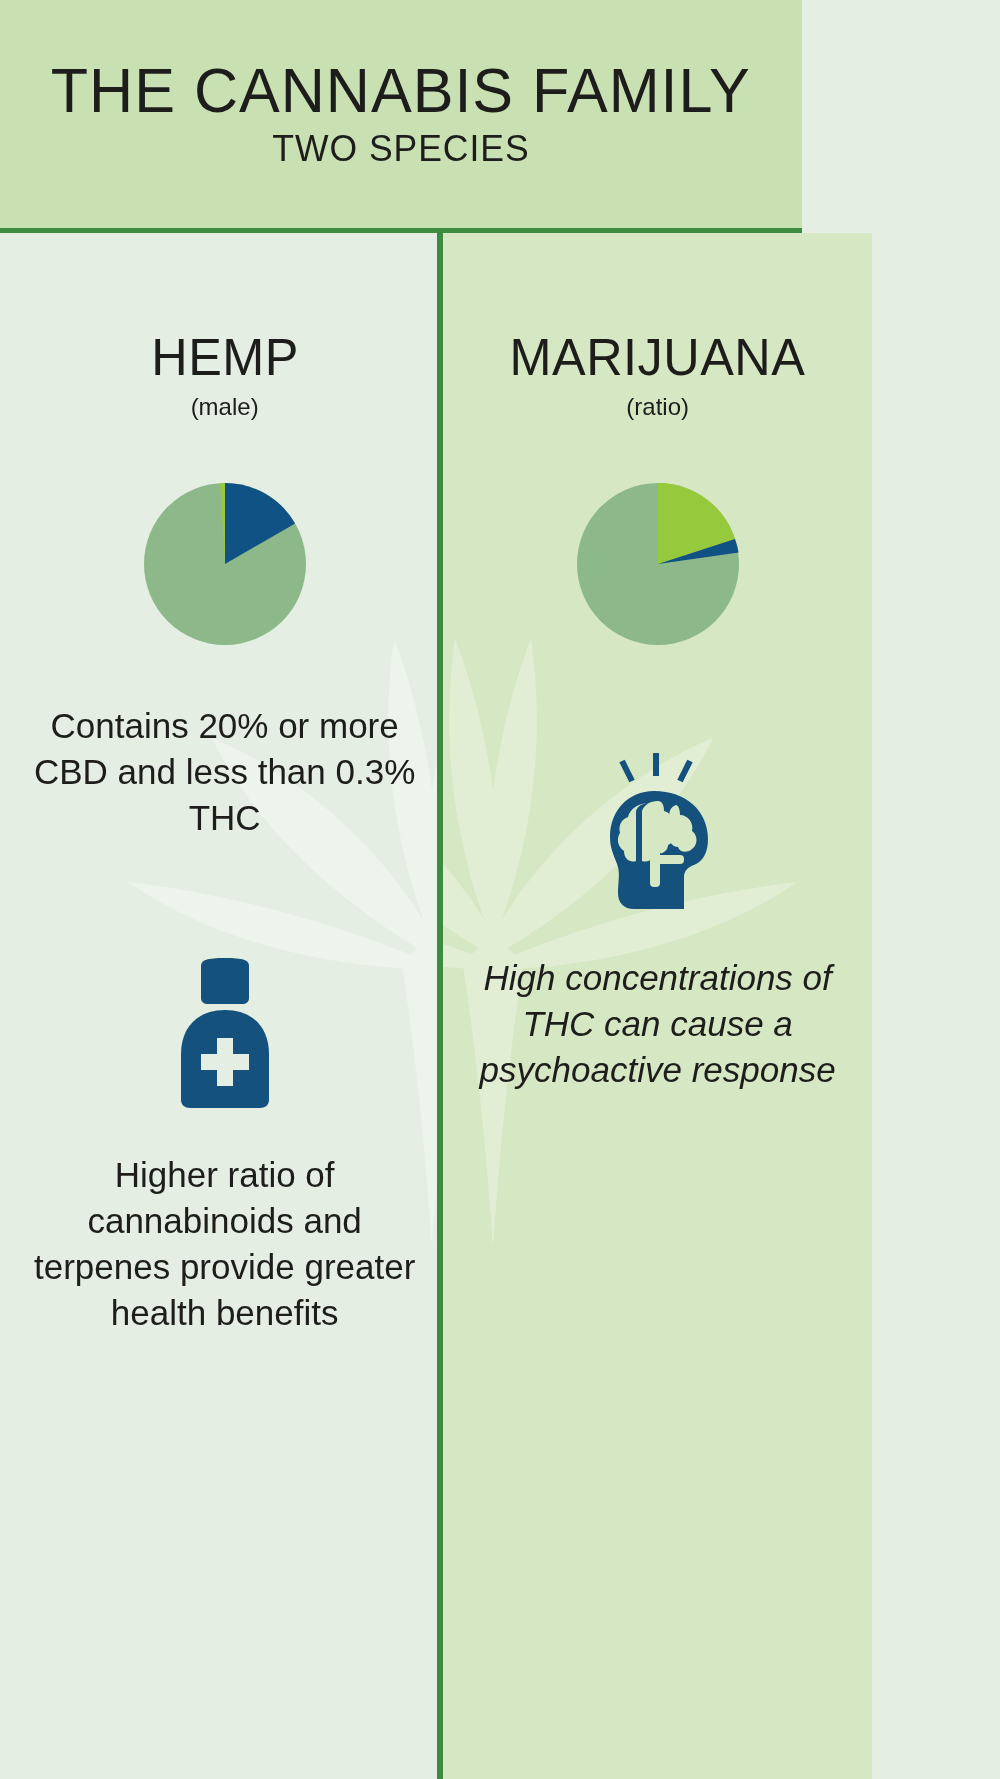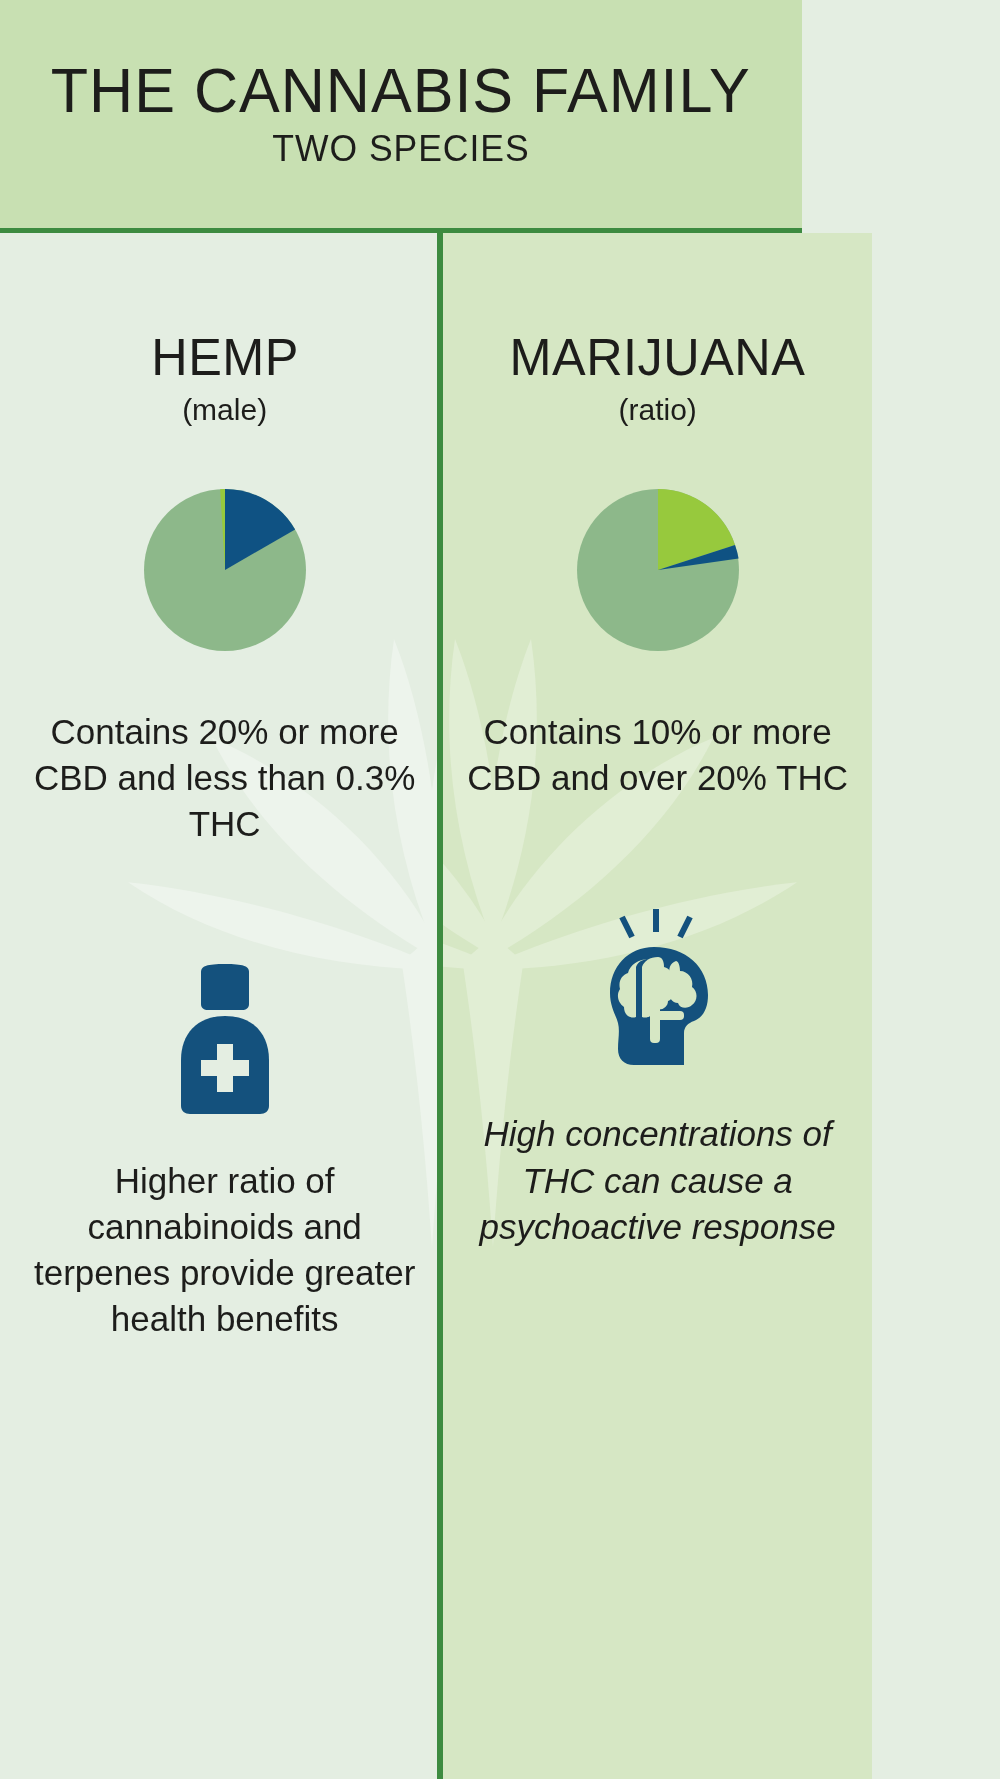--- a/index.html
+++ b/index.html
@@ -115,21 +115,21 @@
     margin-top: 94px;
     font-size: 52px;
     letter-spacing: 0.5px;
     color: #1d1d1b;
     font-weight: 400;
     text-align: center;
     transform: scaleX(0.97);
   }
   .species-sub {
     margin-top: 6px;
-    font-size: 30px;
+    font-size: 24px;
     color: #1d1d1b;
     font-weight: 400;
     text-align: left;
   }
 
   
   .pie-wrap {
     margin-top: 62px;
     width: 162px;
     height: 162px;
@@ -232,21 +232,20 @@
         <div class="species-sub">(ratio)</div>
 
         <div class="pie-wrap">
           <svg viewBox="0 0 100 100" width="162" height="162">
             <circle cx="50" cy="50" r="50" fill="#8db88a"></circle>
             <path d="M50 50 L50 0 A50 50 0 0 1 97.55 34.55 Z" fill="#97c93d"></path>
             <path d="M50 50 L97.55 34.55 A50 50 0 0 1 99.75 42.9 Z" fill="#0f5283"></path>
           </svg>
         </div>
 
-        <div class="fact-text" id="fact-mj-1">Contains 10% or more CBD and over 20% THC</div>
 
         <div class="icon-wrap">
           <svg viewBox="0 0 140 160" width="140" height="160">
             <g stroke="#14517d" stroke-width="6" stroke-linecap="butt">
               <line x1="34" y1="10" x2="44" y2="30"></line>
               <line x1="68" y1="2" x2="68" y2="25"></line>
               <line x1="102" y1="10" x2="92" y2="30"></line>
             </g>
             <path d="M66 40 C40 40 22 60 22 86 C22 100 28 108 30 116 C32 124 30 132 30 142
                      C30 152 36 158 46 158 L96 158 L96 126 C96 120 100 116 106 114

